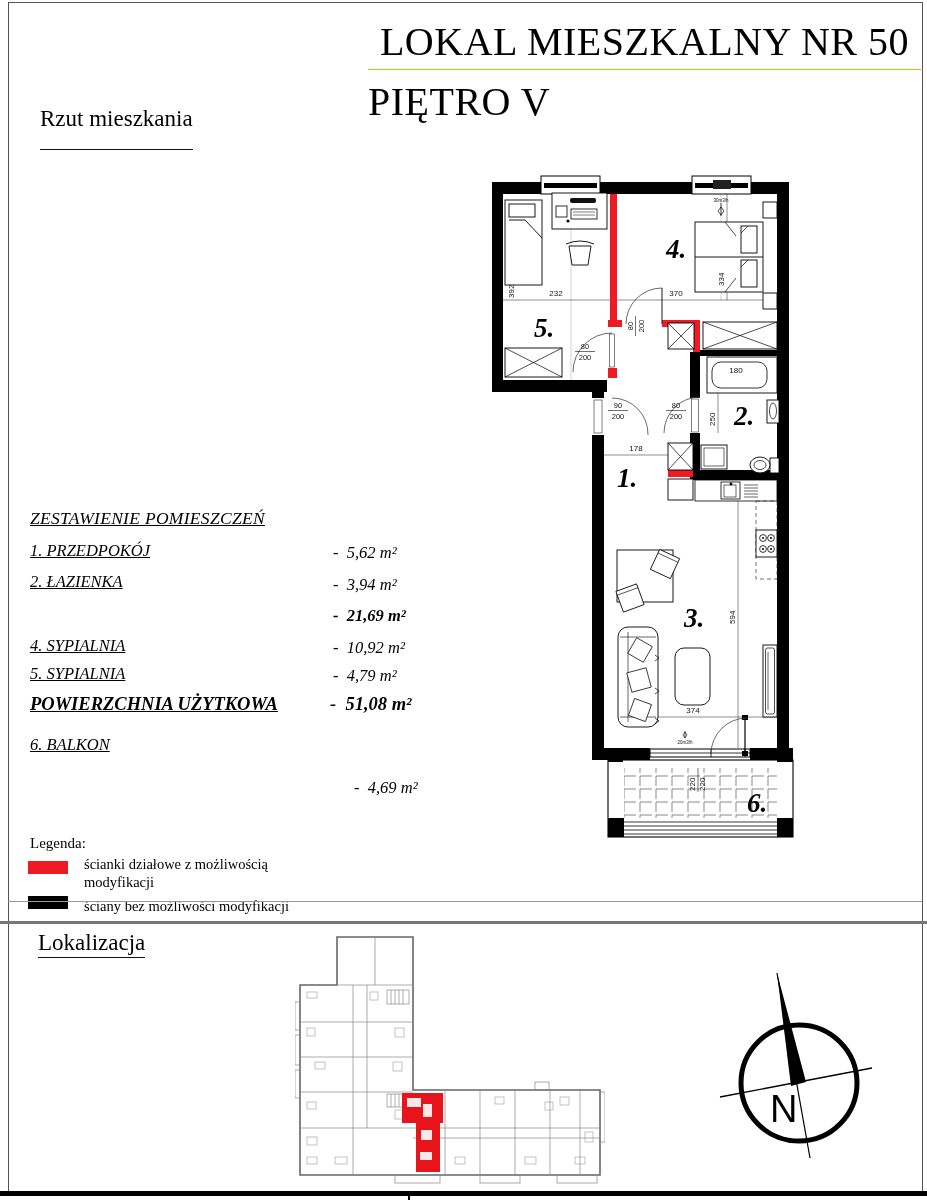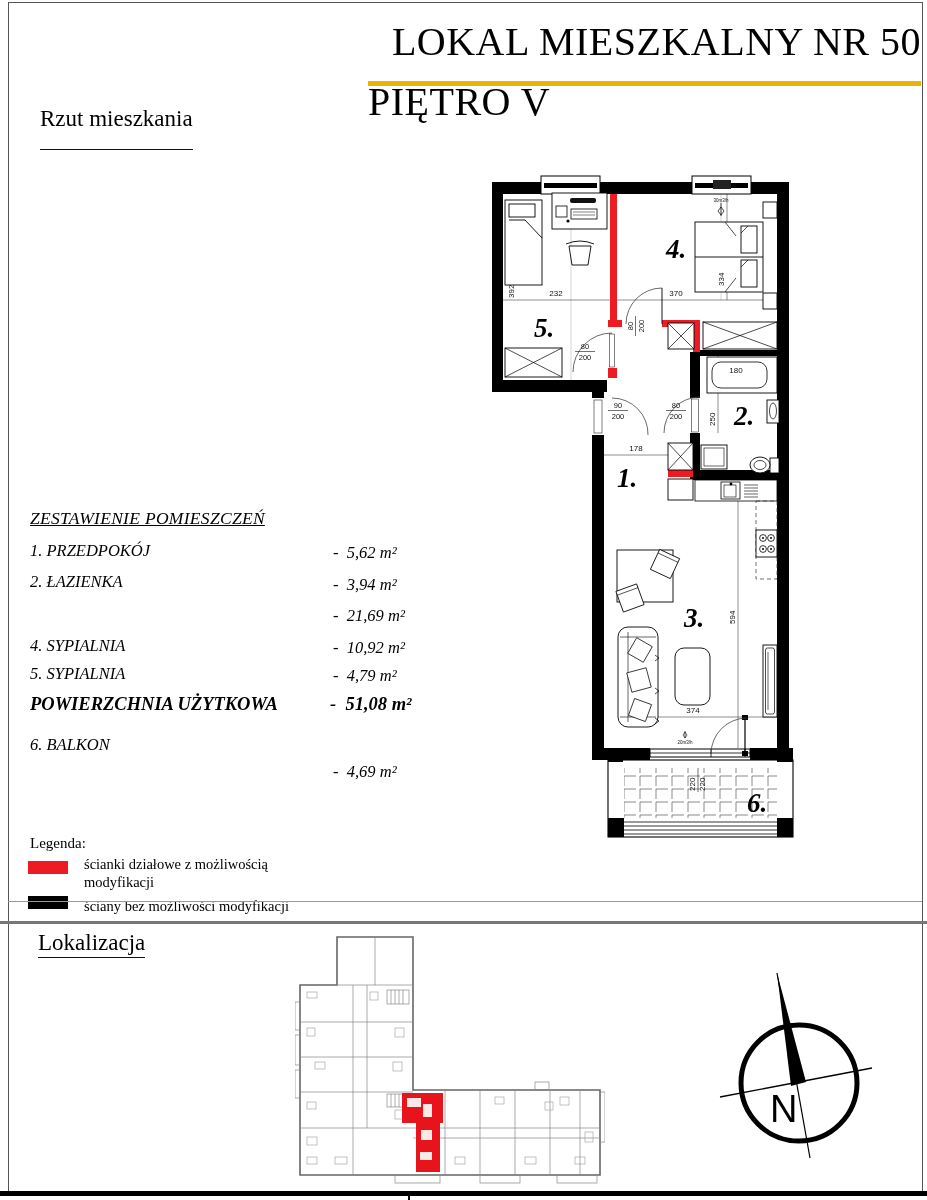--- a/index.html
+++ b/index.html
@@ -1,26 +1,26 @@
 <!DOCTYPE html>
 <html><head>
 <meta charset="utf-8">
 <style>
   html,body{margin:0;padding:0;background:#fff;}
   #page{position:relative;width:927px;height:1200px;background:#fff;overflow:hidden;
         font-family:"Liberation Serif","DejaVu Serif",serif;color:#000;}
   .abs{position:absolute;}
   .hline{position:absolute;background:#555;height:1px;}
   .vline{position:absolute;background:#555;width:1px;}
-  #title1{left:368px;top:18px;width:553px;text-align:right;font-size:40px;letter-spacing:.5px;
-          border-bottom:5px solid #eab308;padding-bottom:16px;white-space:nowrap;}
+  #title1{left:368px;top:18px;width:553px;text-align:center;font-size:40px;letter-spacing:.5px;
+          border-bottom:1px solid #eab308;padding-bottom:4px;white-space:nowrap;}
   #title2{left:368px;top:78px;width:553px;text-align:left;font-size:40px;letter-spacing:.5px;white-space:nowrap;}
   #rzut{left:40px;top:106px;font-size:23px;border-bottom:1.5px solid #111;padding-bottom:17px;}
   #lista-head{left:30px;top:508px;font-size:17.5px;font-style:italic;text-decoration:underline;letter-spacing:.3px;}
-  .room-name{position:absolute;left:30px;font-size:16.5px;font-style:italic;white-space:pre;}
+  .room-name{position:absolute;left:30px;font-size:16.5px;font-style:italic;white-space:pre;text-decoration:underline;}
   .room-area{position:absolute;left:333px;font-size:16.5px;font-style:italic;white-space:pre;}
   .bold-row{font-weight:bold;font-size:18.5px;text-align:right;}
   #legend-title{left:30px;top:835px;font-size:15px;}
   .sw{position:absolute;width:40px;height:13px;}
   .legend-text{position:absolute;left:84px;font-size:14.5px;line-height:18px;}
   #lokal-head{left:38px;top:930px;font-size:23px;border-bottom:1.5px solid #111;padding-bottom:1px;}
   svg text{font-family:"Liberation Sans","DejaVu Sans",sans-serif;}
   .rnum{font-family:"Liberation Serif","DejaVu Serif",serif;font-weight:bold;font-style:italic;font-size:27px;}
   .dim{font-size:8px;fill:#111;}
   .frac{font-size:7.5px;fill:#111;}
@@ -39,29 +39,29 @@
 
   <div class="abs" id="title1">LOKAL MIESZKALNY NR 50</div>
   <div class="abs" id="title2">PIĘTRO V</div>
   <div class="abs" id="rzut">Rzut mieszkania</div>
 
   <div class="abs" id="lista-head">ZESTAWIENIE POMIESZCZEŃ</div>
   <div class="room-name" style="top:541px;">1. PRZEDPOKÓJ</div>
   <div class="room-area" style="top:543px;">-  5,62 m²</div>
   <div class="room-name" style="top:572px;">2. ŁAZIENKA</div>
   <div class="room-area" style="top:575px;">-  3,94 m²</div>
-  <div class="room-area" style="top:606px;">-  21,69 m²</div>
+  <div class="room-area" style="top:606px;font-weight:bold;">-  21,69 m²</div>
   <div class="room-name" style="top:636px;">4. SYPIALNIA</div>
   <div class="room-area" style="top:638px;">-  10,92 m²</div>
   <div class="room-name" style="top:664px;">5. SYPIALNIA</div>
   <div class="room-area" style="top:666px;">-  4,79 m²</div>
   <div class="room-name bold-row" style="top:694px;">POWIERZCHNIA UŻYTKOWA</div>
   <div class="room-area bold-row" style="top:694px;left:330px;">-  51,08 m²</div>
   <div class="room-name" style="top:735px;">6. BALKON</div>
-  <div class="room-area" style="top:762px;">-  4,69 m²</div>
+  <div class="room-area" style="top:778px;margin-left:21px;">-  4,69 m²</div>
 
   <div class="abs" id="legend-title">Legenda:</div>
   <div class="sw" style="left:28px;top:861px;background:#ec1b24;"></div>
   <div class="legend-text" style="top:855px;">
     <span>ścianki działowe z możliwością</span><br>
     <span>modyfikacji</span>
   </div>
   <div class="sw" style="left:28px;top:896px;background:#000;"></div>
   <div class="legend-text" style="top:897px;">ściany bez możliwości modyfikacji</div>
 

